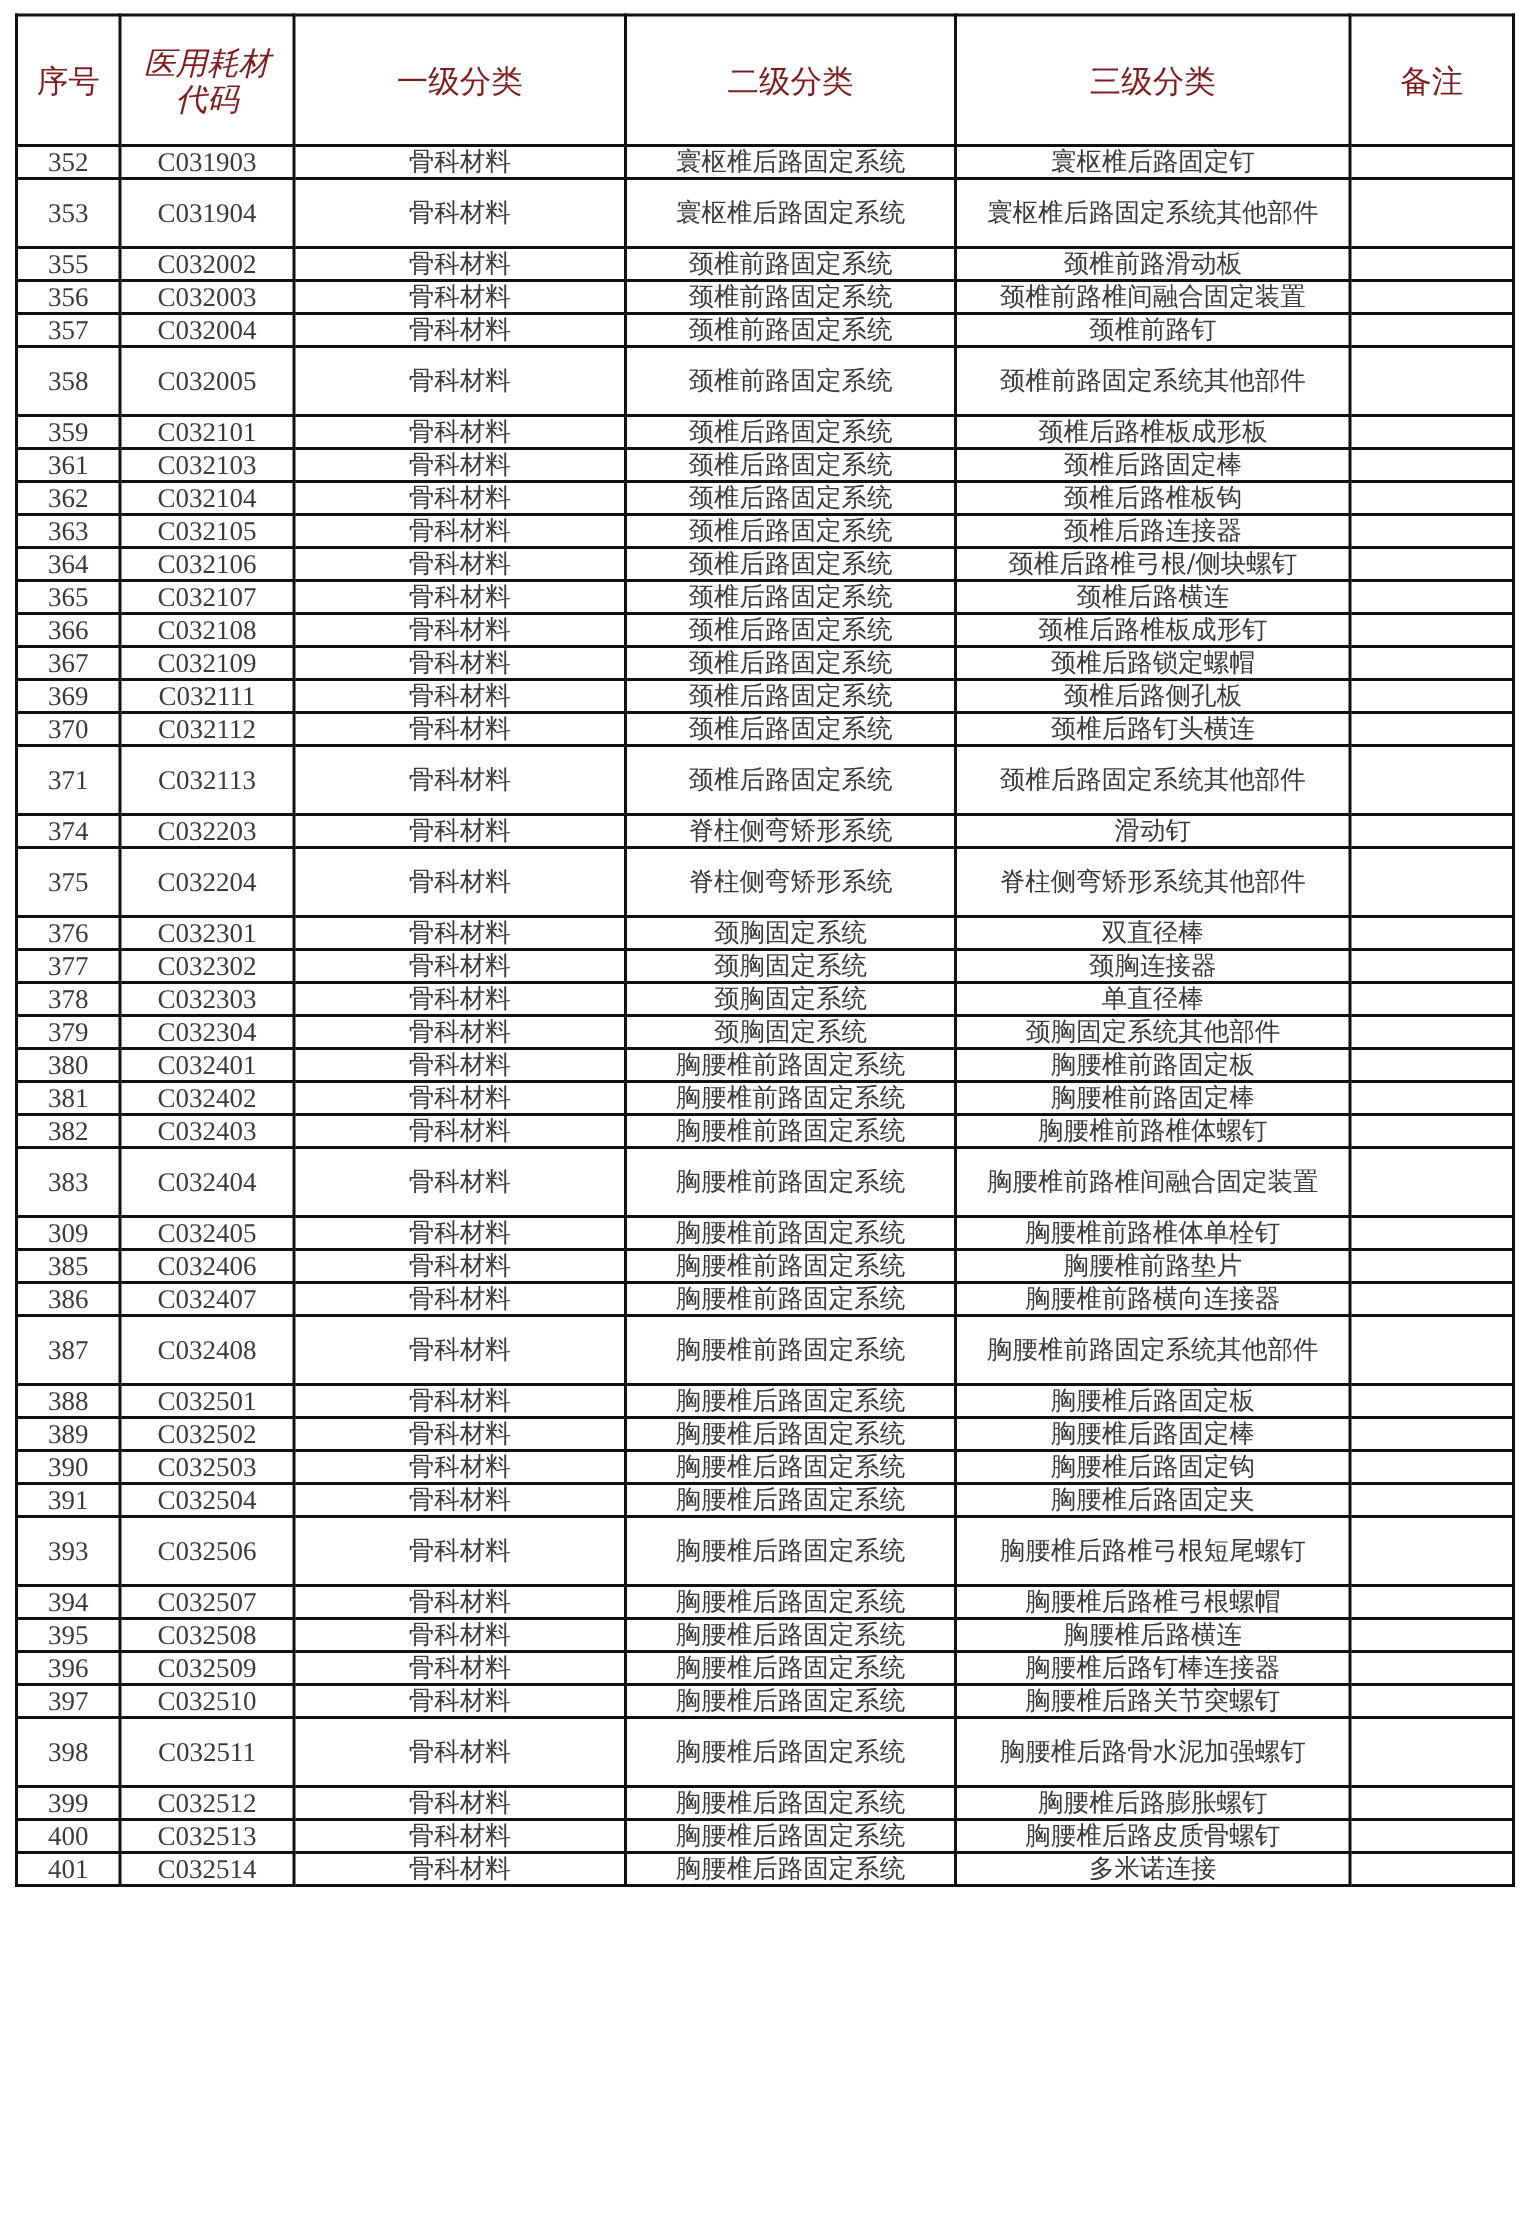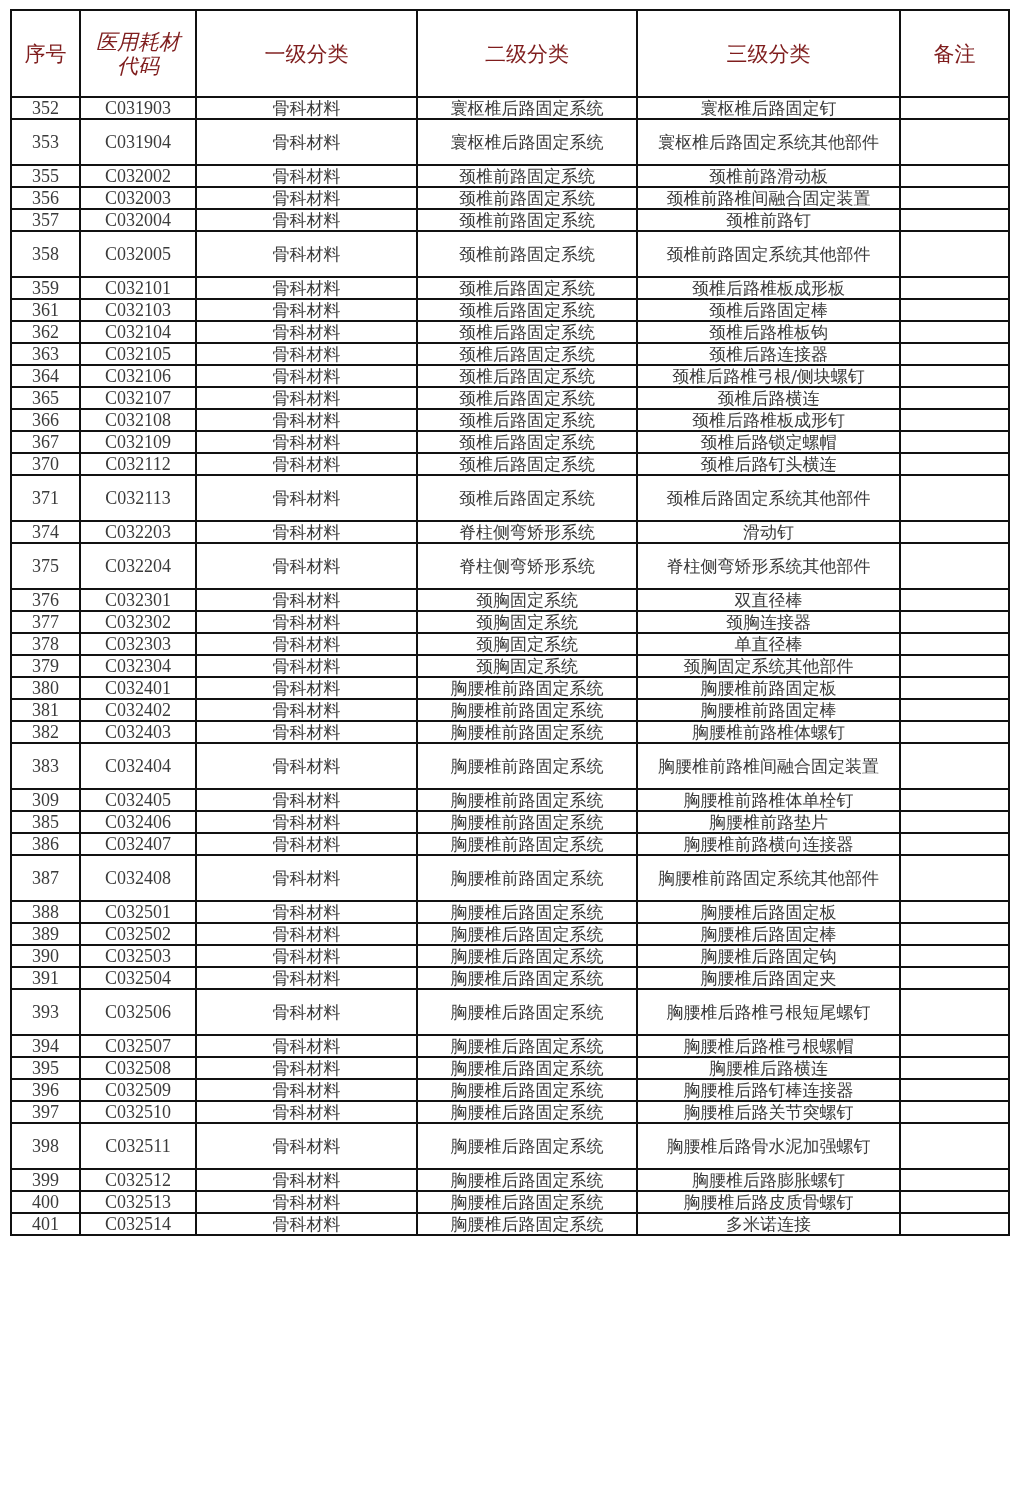--- a/index.html
+++ b/index.html
@@ -142,20 +142,28 @@
       </tr>
       <tr>
         <td class="c-seq">367</td>
         <td class="c-code">C032109</td>
         <td class="c-l1">骨科材料</td>
         <td class="c-l2">颈椎后路固定系统</td>
         <td class="c-l3">颈椎后路锁定螺帽</td>
         <td class="c-note"></td>
       </tr>
       <tr>
+        <td class="c-seq">369</td>
+        <td class="c-code">C032111</td>
+        <td class="c-l1">骨科材料</td>
+        <td class="c-l2">颈椎后路固定系统</td>
+        <td class="c-l3">颈椎后路侧孔板</td>
+        <td class="c-note"></td>
+      </tr>
+      <tr>
         <td class="c-seq">370</td>
         <td class="c-code">C032112</td>
         <td class="c-l1">骨科材料</td>
         <td class="c-l2">颈椎后路固定系统</td>
         <td class="c-l3">颈椎后路钉头横连</td>
         <td class="c-note"></td>
       </tr>
       <tr class="tall">
         <td class="c-seq">371</td>
         <td class="c-code">C032113</td>

